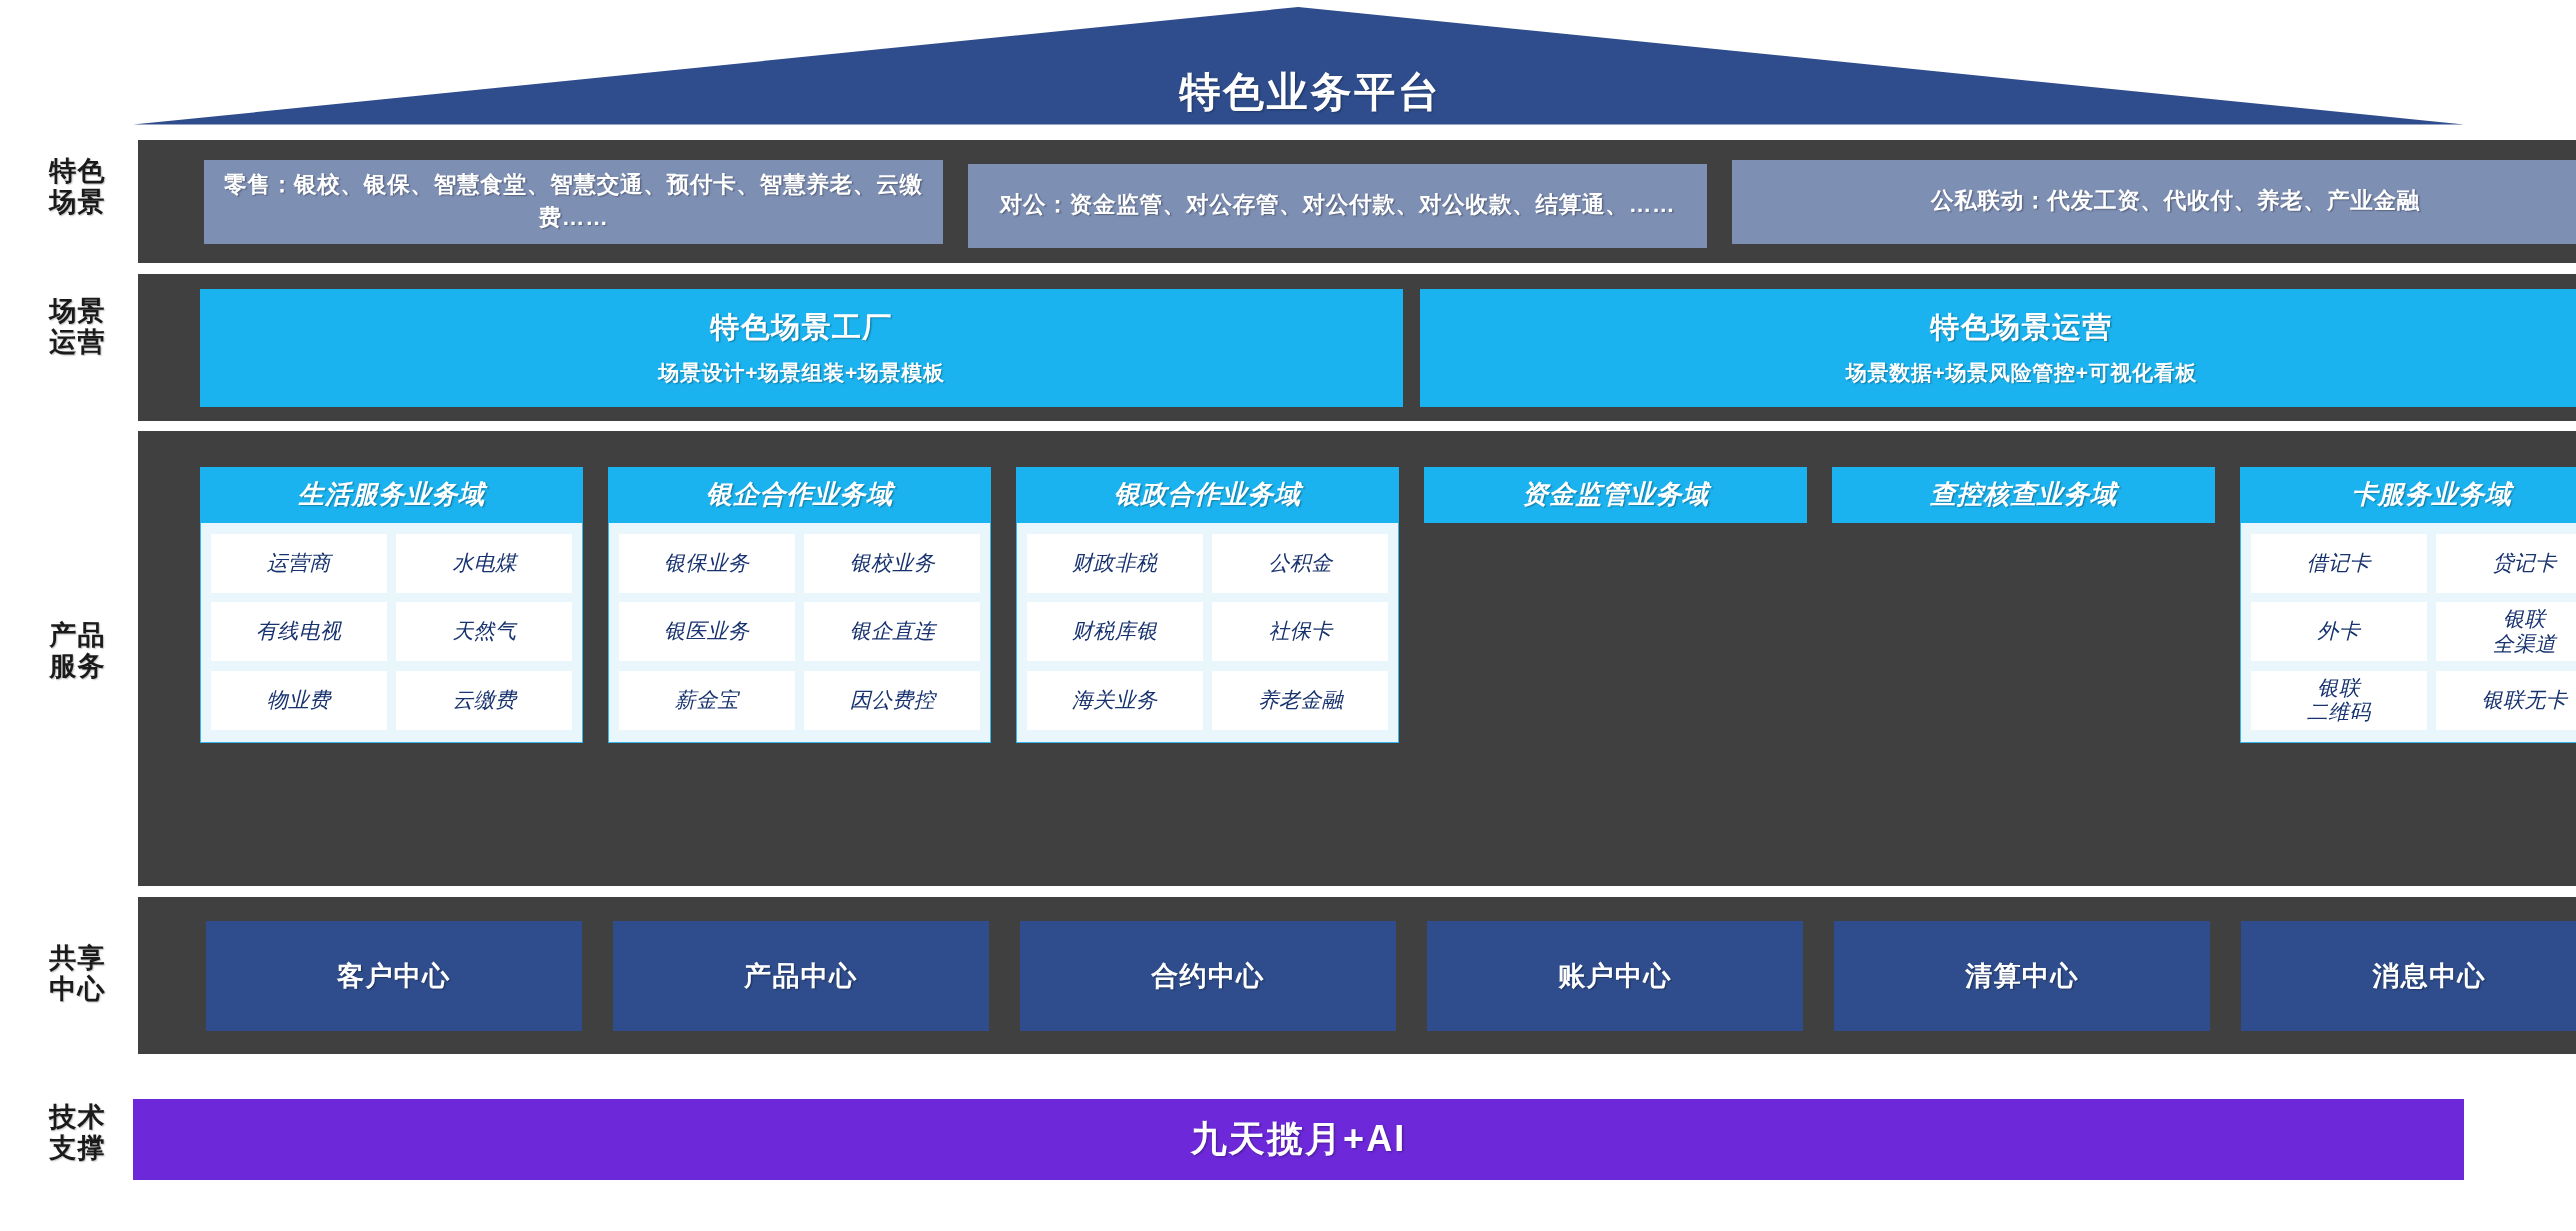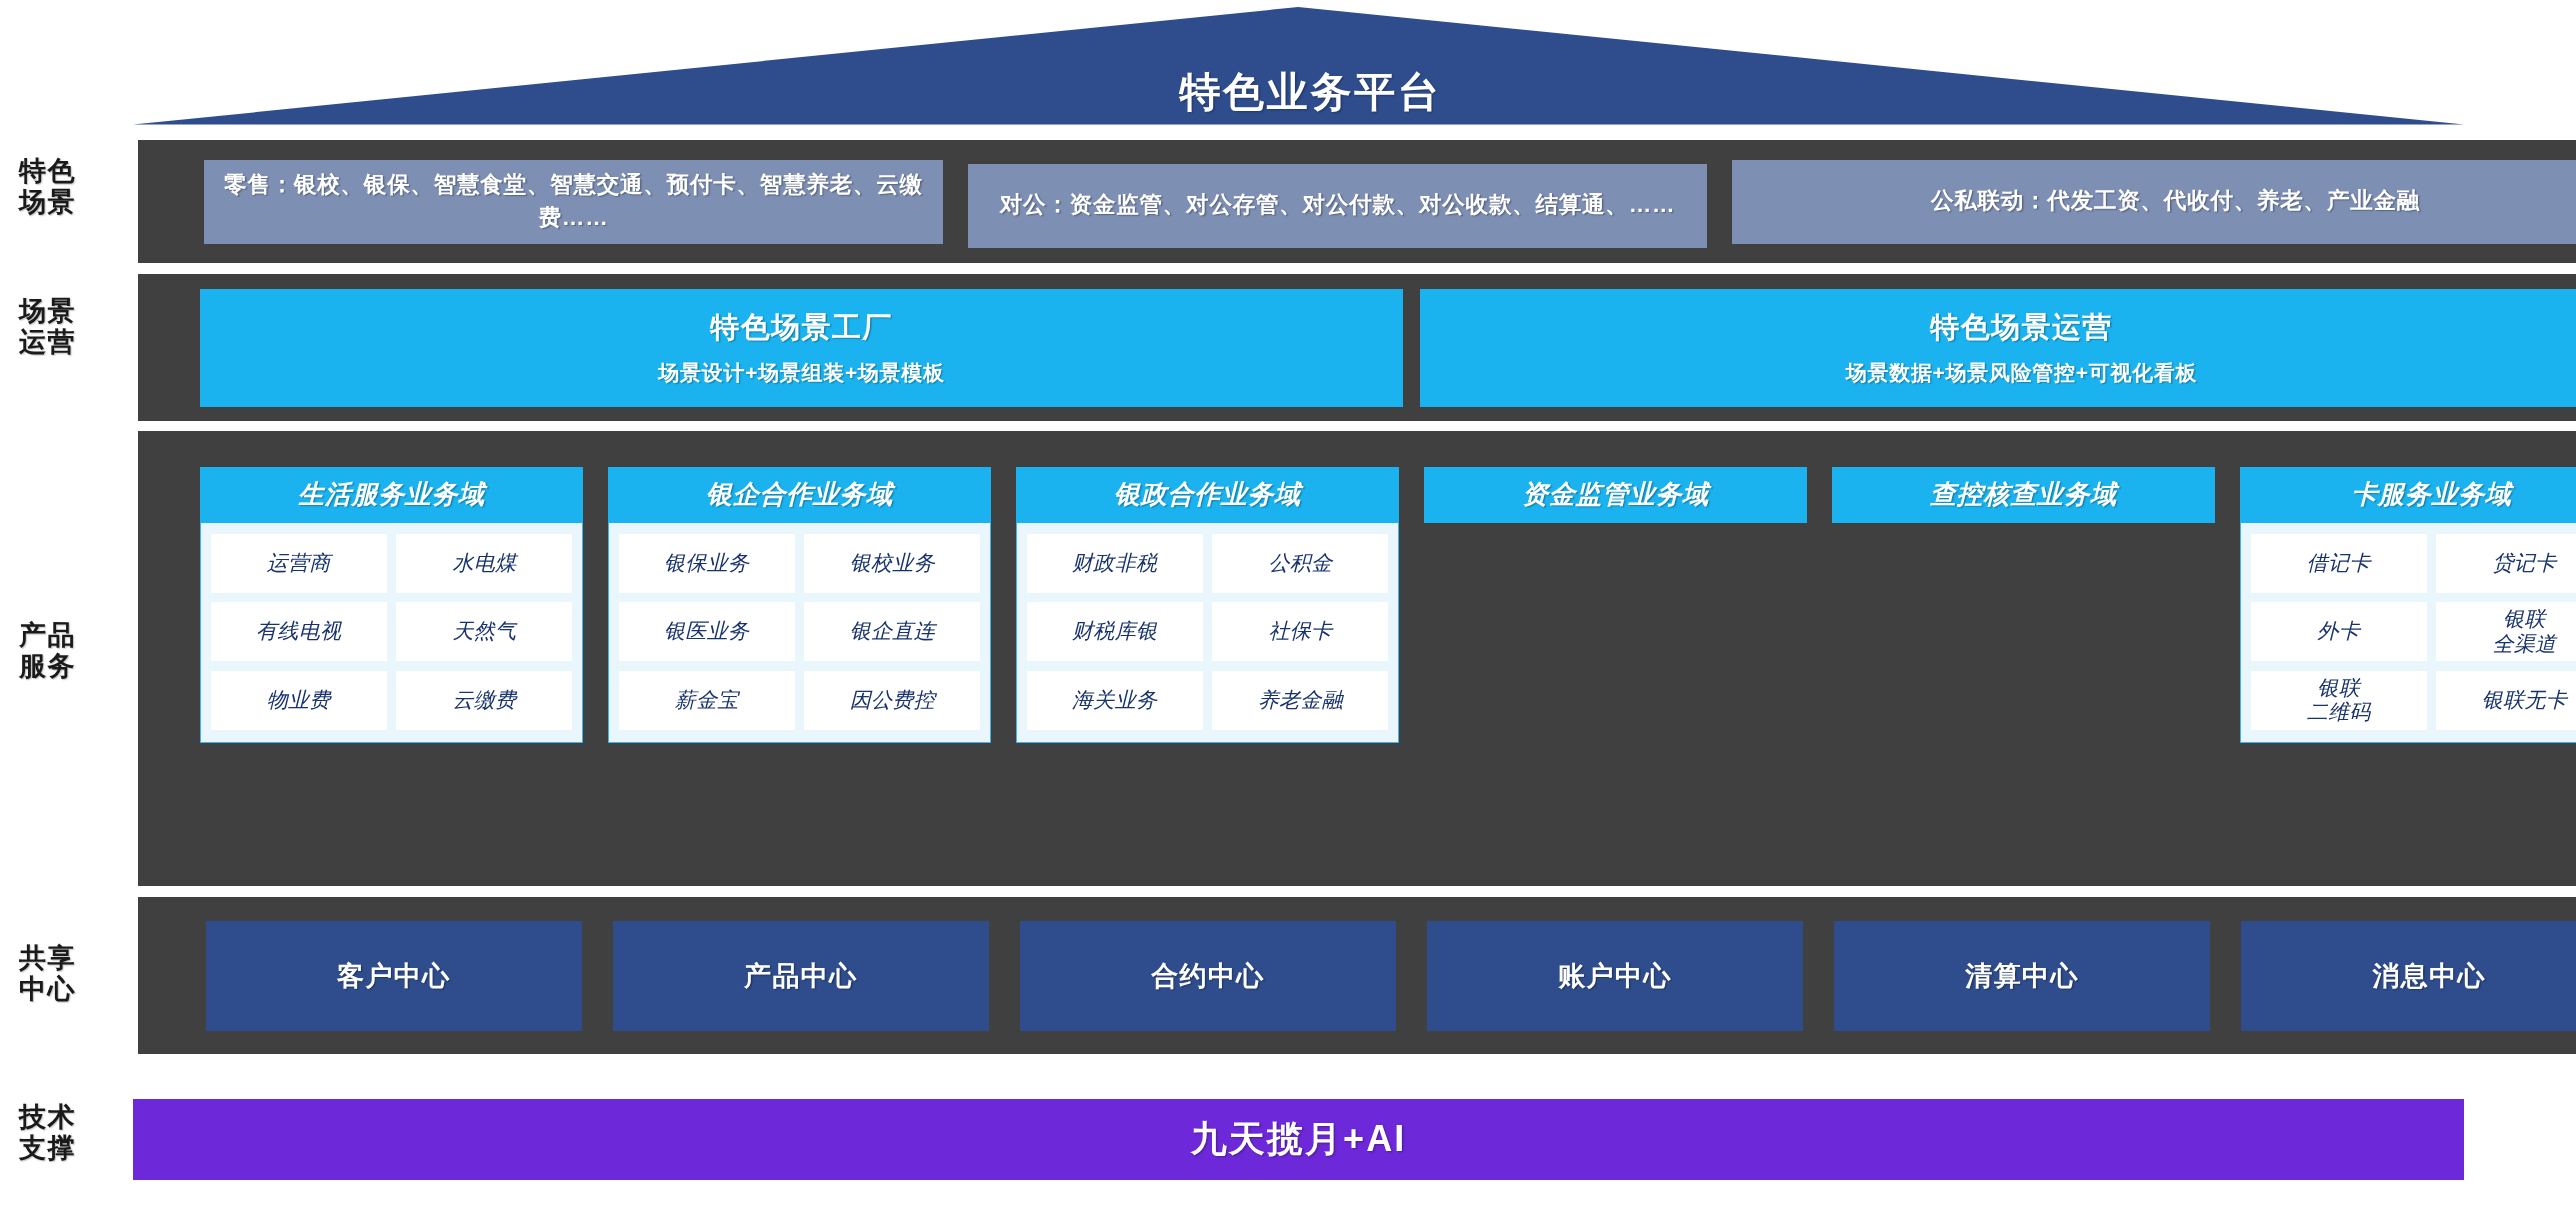--- a/index.html
+++ b/index.html
@@ -15,22 +15,22 @@
   #roof-title{
     position:absolute;left:12px;top:0;width:100%;height:123px;
     display:flex;align-items:flex-end;justify-content:center;
     padding-bottom:9.6px;box-sizing:border-box;
     color:#ffffff;font-size:41px;font-weight:bold;letter-spacing:2.7px;
     text-shadow:1.4px 1.4px 2.1px rgba(0,0,0,.28);
   }
 
   
   .rail-label{
-    position:absolute;left:19px;width:103px;
-    text-align:left;color:#1a1a1a;font-size:27px;font-weight:bold;
+    position:absolute;left:3px;width:103px;
+    text-align:right;color:#1a1a1a;font-size:27px;font-weight:bold;
     line-height:1.16;letter-spacing:1.4px;
     text-shadow:1px 1px 1.4px rgba(0,0,0,.25);
   }
 
   
   .band{position:absolute;left:138px;width:2547px;background:#404040;box-sizing:border-box;}
 
   
   #band-scene{top:140px;height:123px;}
   .scene-row{

